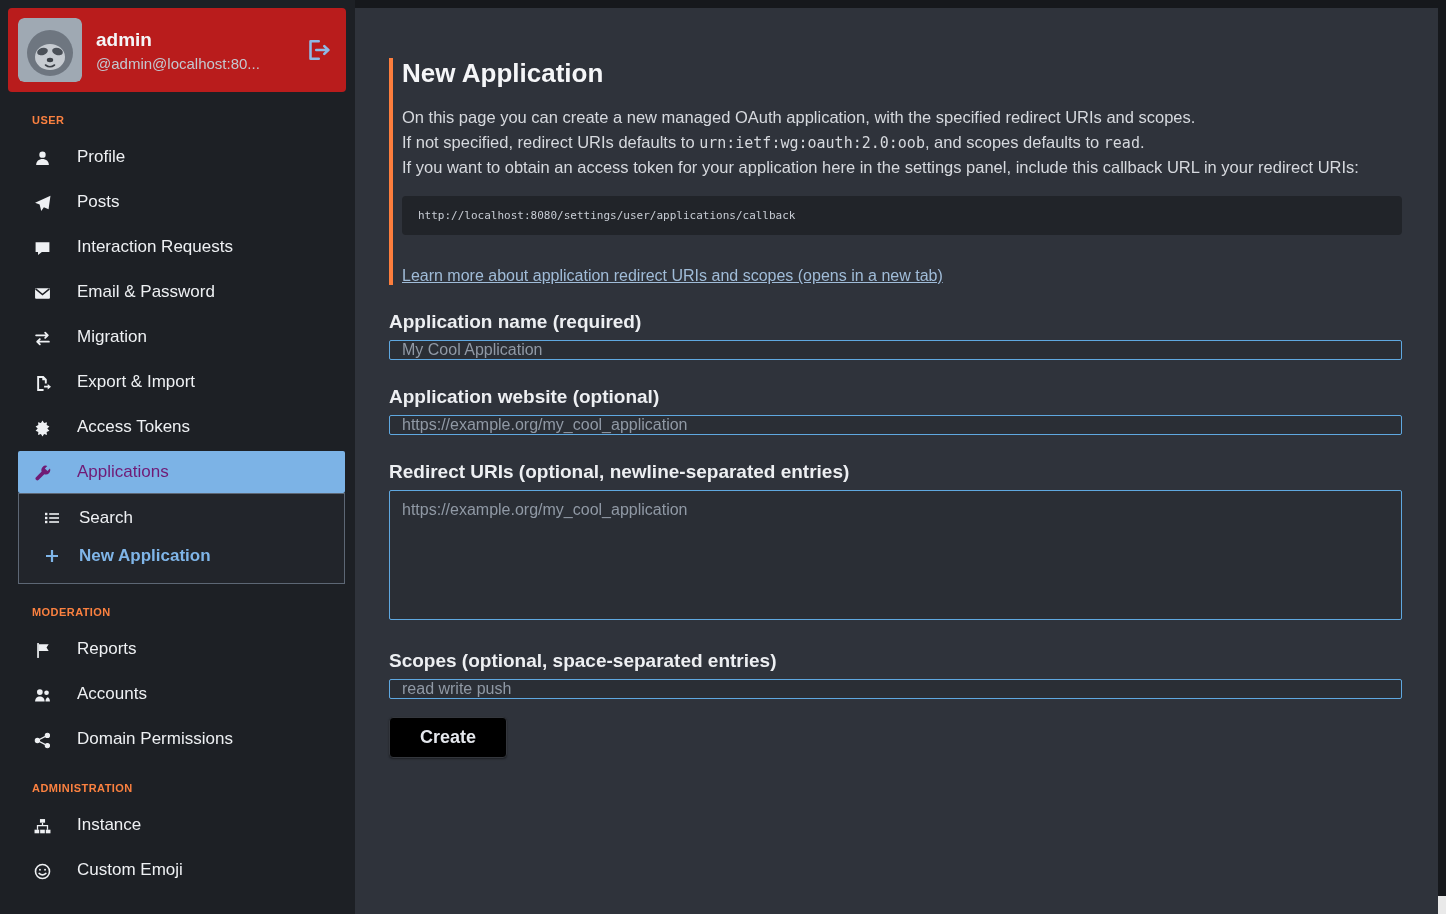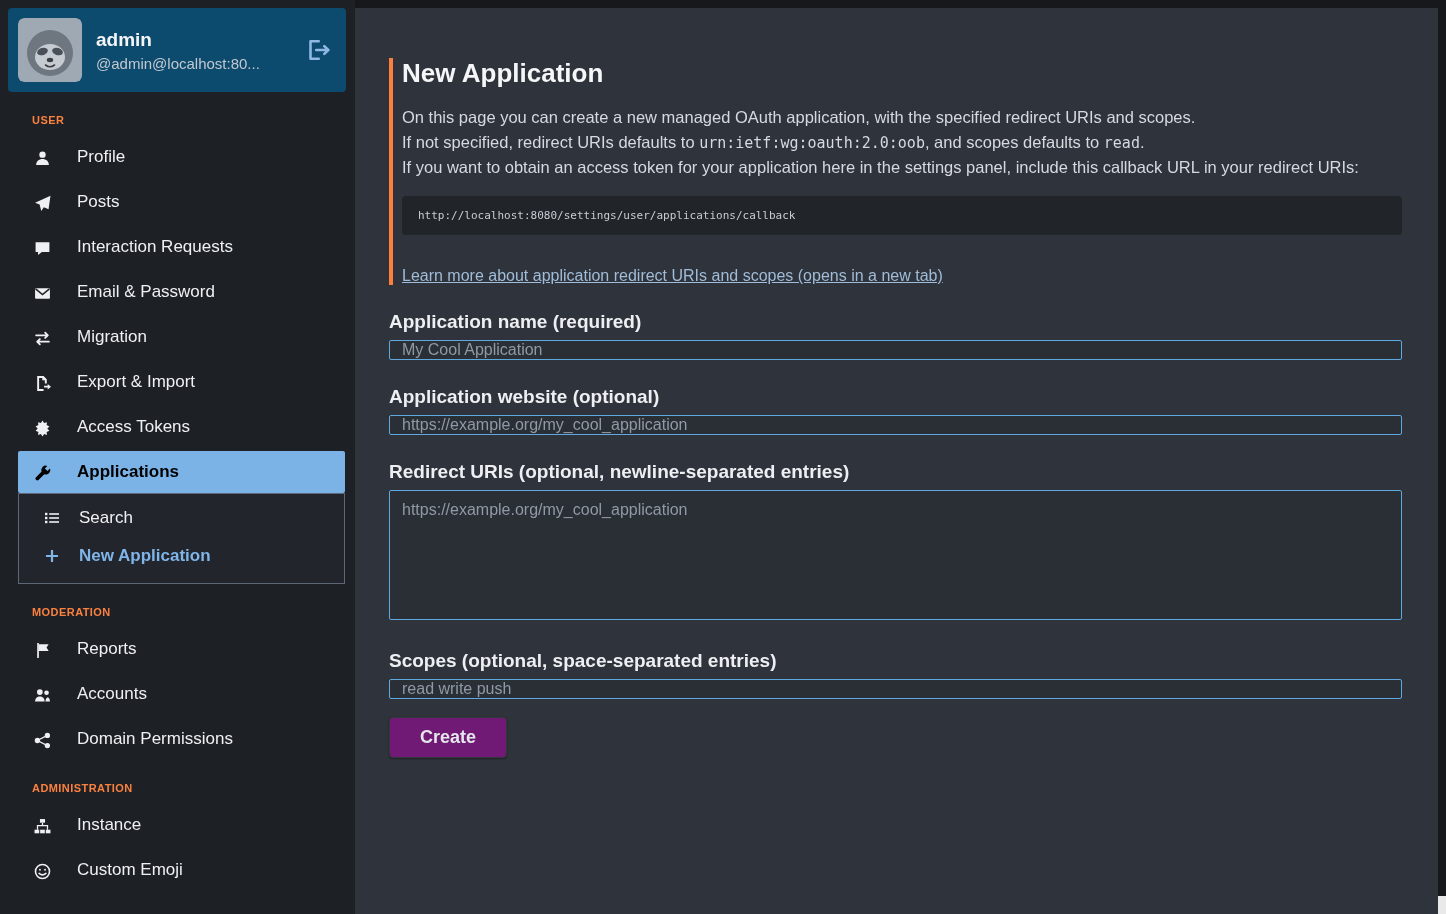--- a/index.html
+++ b/index.html
@@ -11,21 +11,21 @@
     color:#e8eaee;
   }
   .app { display:flex; width:100%; height:100%; position:relative; }
 
   
   .sidebar {
     width:355px; flex:none; background:#1d2025;
     padding:8px 9px 0 8px; overflow:hidden;
   }
   .user-card {
-    background:#0c4a6e; border-radius:4px;
+    background:#b91c1c; border-radius:4px;
     display:flex; align-items:center; gap:14px;
     padding:10px 12px 10px 10px;
   }
   .avatar { width:64px; height:64px; border-radius:6px; overflow:hidden; flex:none; }
   .user-meta { flex:1; min-width:0; }
   .user-name { font-size:19px; font-weight:700; color:#f4f5f7; margin-bottom:4px; }
   .user-handle { font-size:15px; color:#c3c8d0; white-space:nowrap; overflow:hidden; text-overflow:ellipsis; }
   .logout-btn { color:#8fb9e4; flex:none; cursor:pointer; padding:4px; }
   .logout-btn svg { width:24px; height:24px; display:block; }
 
@@ -35,21 +35,21 @@
     margin:22px 0 10px 14px;
   }
   .nav-item {
     display:flex; align-items:flex-end; gap:25px;
     padding:11px 10px 11px 14px; margin-bottom:3px;
     font-size:17px; color:#eef0f3; cursor:pointer; border-radius:2px;
   }
   .nav-item .icon { width:20px; flex:none; display:flex; justify-content:center; }
   .nav-item .icon svg { width:17px; height:17px; display:block; }
   .nav-item.active {
-    background:#7cb3e6; color:#000000; font-weight:700;
+    background:#7cb3e6; color:#701a75; font-weight:400;
     margin-bottom:0;
   }
   .subnav {
     border:1px solid #5d6775; background:#22252b;
     padding:5px 0 8px; margin-bottom:6px;
   }
   .subnav-item {
     display:flex; align-items:center; gap:18px;
     padding:9px 10px 9px 24px; font-size:17px; color:#eef0f3; cursor:pointer;
   }
@@ -78,21 +78,21 @@
   .form-group { margin-top:26px; }
   .form-label { display:block; font-size:19px; font-weight:700; color:#edeff2; margin-bottom:7px; }
   .text-input, .text-area {
     width:100%; background:#2a2e35; border:1px solid #5fa8e0; border-radius:2px;
     color:#e8eaee; font-family:"Liberation Sans", sans-serif; font-size:16px;
     padding:0 12px; height:20px; outline:none;
   }
   .text-area { height:130px; padding:8px 12px; resize:none; line-height:1.4; }
   .text-input::placeholder, .text-area::placeholder { color:#9099a5; opacity:1; }
   .create-btn {
-    margin-top:18px; background:#701a75; border:1px solid #34373d; border-radius:4px;
+    margin-top:18px; background:#000000; border:1px solid #34373d; border-radius:4px;
     color:#e4e7ec; font-family:"Liberation Sans", sans-serif;
     font-size:18px; font-weight:700; padding:9px 30px; cursor:pointer;
     box-shadow:0 1px 2px rgba(0,0,0,.4);
   }
 
   
   .v-scroll-track { position:absolute; top:0; right:0; width:8px; height:100%; }
   .v-scroll-thumb { position:absolute; right:0; bottom:0; width:8px; height:18px; background:#e9e9e9; }
 </style>
 </head>

